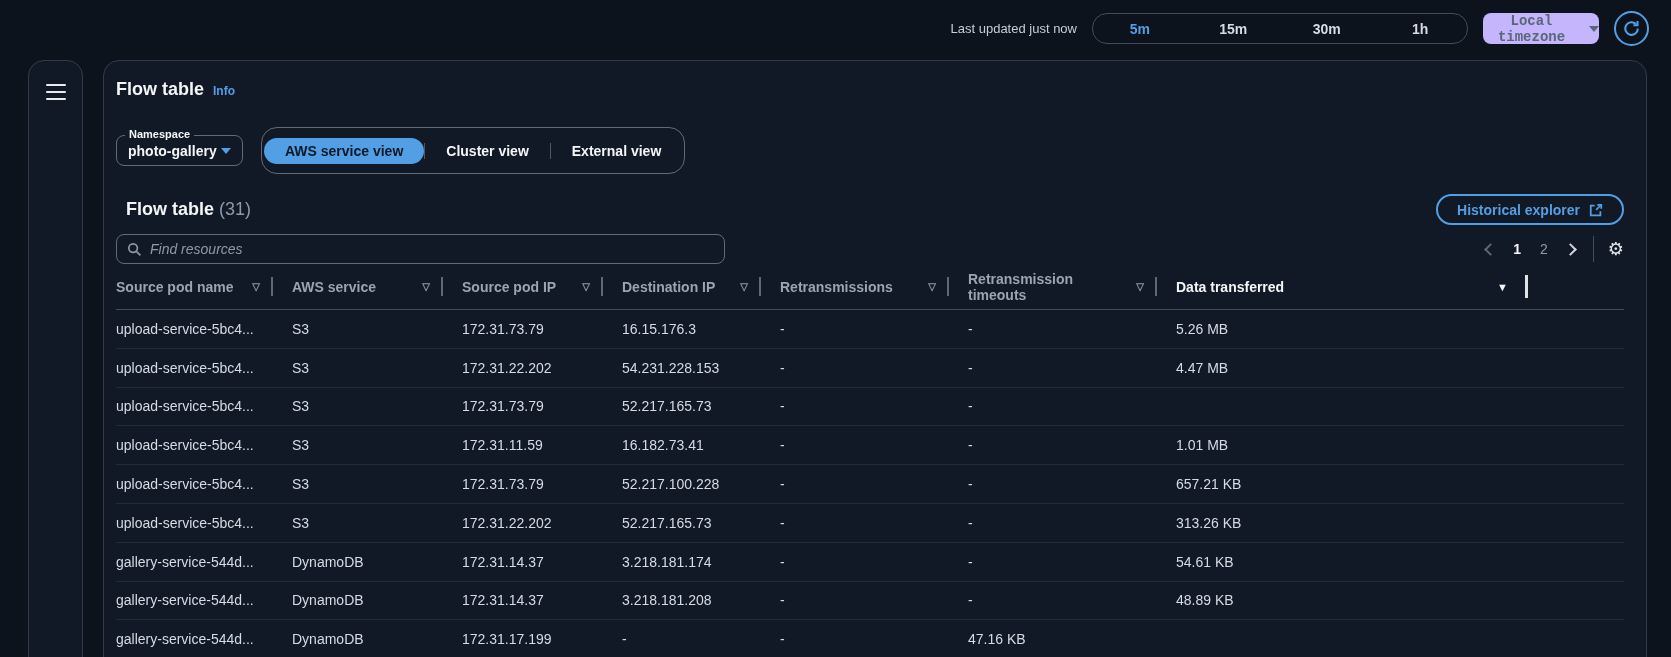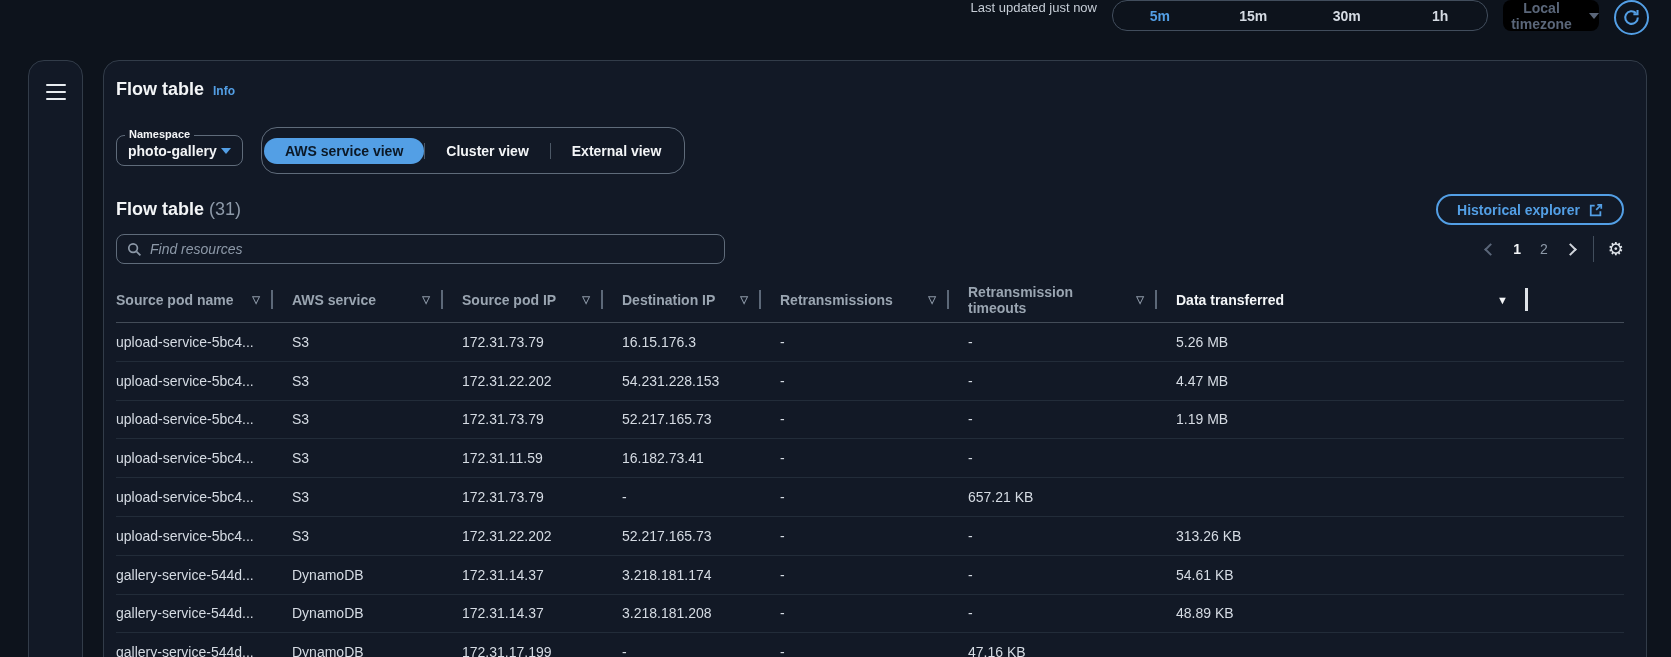--- a/index.html
+++ b/index.html
@@ -13,26 +13,26 @@
     --muted:#8d99a8;
     --disabled:#5a6679;
     --row-border:#222c39;
     --header-border:#434c58;
   }
   *{margin:0;padding:0;box-sizing:border-box;}
   html,body{width:1671px;height:657px;overflow:hidden;}
   body{background:var(--bg);font-family:"Liberation Sans",sans-serif;color:var(--text);}
 
   
-  .topbar{height:57px;display:flex;align-items:flex-start;justify-content:flex-end;padding-right:22px;gap:15px;}
+  .topbar{height:57px;display:flex;align-items:center;justify-content:flex-end;padding-right:22px;gap:15px;}
   .last-updated{font-size:13px;color:#c6cdd6;}
   .time-seg{display:flex;width:376px;height:31px;border:1px solid #414d5c;border-radius:15px;overflow:hidden;background:transparent;}
   .time-seg button{flex:1;background:none;border:none;color:var(--text);font-weight:bold;font-size:14px;cursor:pointer;font-family:inherit;}
   .time-seg button.active{color:var(--blue);}
-  .tz-btn{height:31px;width:96px;border:none;border-radius:8px;background:#000000;color:var(--disabled);font-size:14px;font-weight:bold;display:flex;align-items:center;justify-content:center;gap:9px;cursor:default;font-family:Liberation Sans, sans-serif;}
+  .tz-btn{height:31px;width:116px;border:none;border-radius:8px;background:#c4b5fd;color:var(--disabled);font-size:14px;font-weight:bold;display:flex;align-items:center;justify-content:center;gap:9px;cursor:default;font-family:Liberation Mono, monospace;}
   .caret-down{width:0;height:0;border-left:5px solid transparent;border-right:5px solid transparent;border-top:6px solid currentColor;display:inline-block;}
   .refresh-btn{width:35px;height:35px;border-radius:50%;border:2px solid var(--blue);background:none;display:flex;align-items:center;justify-content:center;cursor:pointer;}
 
   
   .layout{display:flex;gap:20px;padding:3px 24px 0 28px;}
   .sidebar{width:55px;height:700px;border:1px solid var(--panel-border);border-radius:16px;background:var(--panel);display:flex;justify-content:center;padding-top:22px;}
   .hamburger{width:24px;height:18px;background:none;border:none;display:flex;flex-direction:column;justify-content:space-between;cursor:pointer;padding:1px 2px;}
   .hamburger span{display:block;height:2.4px;background:#e8ecf0;border-radius:1px;}
 
   .panel{flex:1;height:700px;border:1px solid var(--panel-border);border-radius:16px;background:var(--panel);padding:18px 22px 0 12px;}
@@ -48,26 +48,26 @@
   .namespace-select .value{font-size:14px;font-weight:bold;color:var(--bright);}
   .namespace-select .caret-down{color:var(--blue);}
 
   .view-toggle{display:flex;align-items:center;height:47px;border:1px solid var(--ctl-border);border-radius:16px;padding:0 2px;}
   .view-toggle button{background:none;border:none;border-radius:14px;height:26px;padding:0 21px;font-size:14px;font-weight:bold;color:var(--bright);cursor:pointer;font-family:inherit;white-space:nowrap;}
   .view-toggle button.active{background:var(--blue);color:#0b1826;}
   .view-divider{width:1px;height:16px;background:#4c5866;}
 
   
   .section-row{display:flex;align-items:center;justify-content:space-between;margin-bottom:9px;}
-  h2.section-title{font-size:18px;font-weight:bold;color:var(--bright);}
+  h2.section-title{font-size:18px;font-weight:bold;color:var(--bright);margin-left:10px;}
   h2.section-title .count{color:var(--muted);font-weight:normal;}
   .hist-btn{display:flex;align-items:center;gap:9px;height:31px;padding:12px 19px;border:2px solid var(--blue);border-radius:16px;background:none;color:var(--blue);font-size:14px;font-weight:bold;cursor:pointer;font-family:inherit;}
 
   
-  .search-row{display:flex;align-items:center;margin-bottom:13px;}
+  .search-row{display:flex;align-items:center;margin-bottom:0;}
   .search-box{width:609px;height:30px;border:1px solid var(--ctl-border);border-radius:8px;display:flex;align-items:center;padding:0 10px;gap:8px;}
   .search-box input{flex:1;background:none;border:none;outline:none;color:var(--text);font-size:14px;font-family:inherit;}
   .search-box input::placeholder{color:var(--muted);font-style:italic;}
   .pagination{margin-left:auto;display:flex;align-items:center;gap:9px;}
   .page-btn{background:none;border:none;font-size:14px;color:var(--muted);cursor:pointer;font-family:inherit;padding:2px 5px;}
   .page-btn.current{color:var(--bright);font-weight:bold;}
   .chev{width:9px;height:9px;display:inline-block;border-top:2px solid #d1d5dc;border-right:2px solid #d1d5dc;}
   .chev.left{transform:rotate(-135deg);border-color:var(--disabled);}
   .chev.right{transform:rotate(45deg);}
   .chev-btn{background:none;border:none;cursor:pointer;padding:4px;display:flex;align-items:center;}
@@ -230,36 +230,37 @@
           <div class="td">4.47 MB</div>
           <div class="td"></div>
         </div>
         <div class="tr">
           <div class="td">upload-service-5bc4...</div>
           <div class="td">S3</div>
           <div class="td">172.31.73.79</div>
           <div class="td">52.217.165.73</div>
           <div class="td">-</div>
           <div class="td">-</div>
-          <div class="td">1.19 MB</div>
           <div class="td"></div>
         </div>
         <div class="tr">
           <div class="td">upload-service-5bc4...</div>
           <div class="td">S3</div>
           <div class="td">172.31.11.59</div>
           <div class="td">16.182.73.41</div>
           <div class="td">-</div>
           <div class="td">-</div>
+          <div class="td">1.01 MB</div>
           <div class="td"></div>
         </div>
         <div class="tr">
           <div class="td">upload-service-5bc4...</div>
           <div class="td">S3</div>
           <div class="td">172.31.73.79</div>
+          <div class="td">52.217.100.228</div>
           <div class="td">-</div>
           <div class="td">-</div>
           <div class="td">657.21 KB</div>
           <div class="td"></div>
         </div>
         <div class="tr">
           <div class="td">upload-service-5bc4...</div>
           <div class="td">S3</div>
           <div class="td">172.31.22.202</div>
           <div class="td">52.217.165.73</div>

